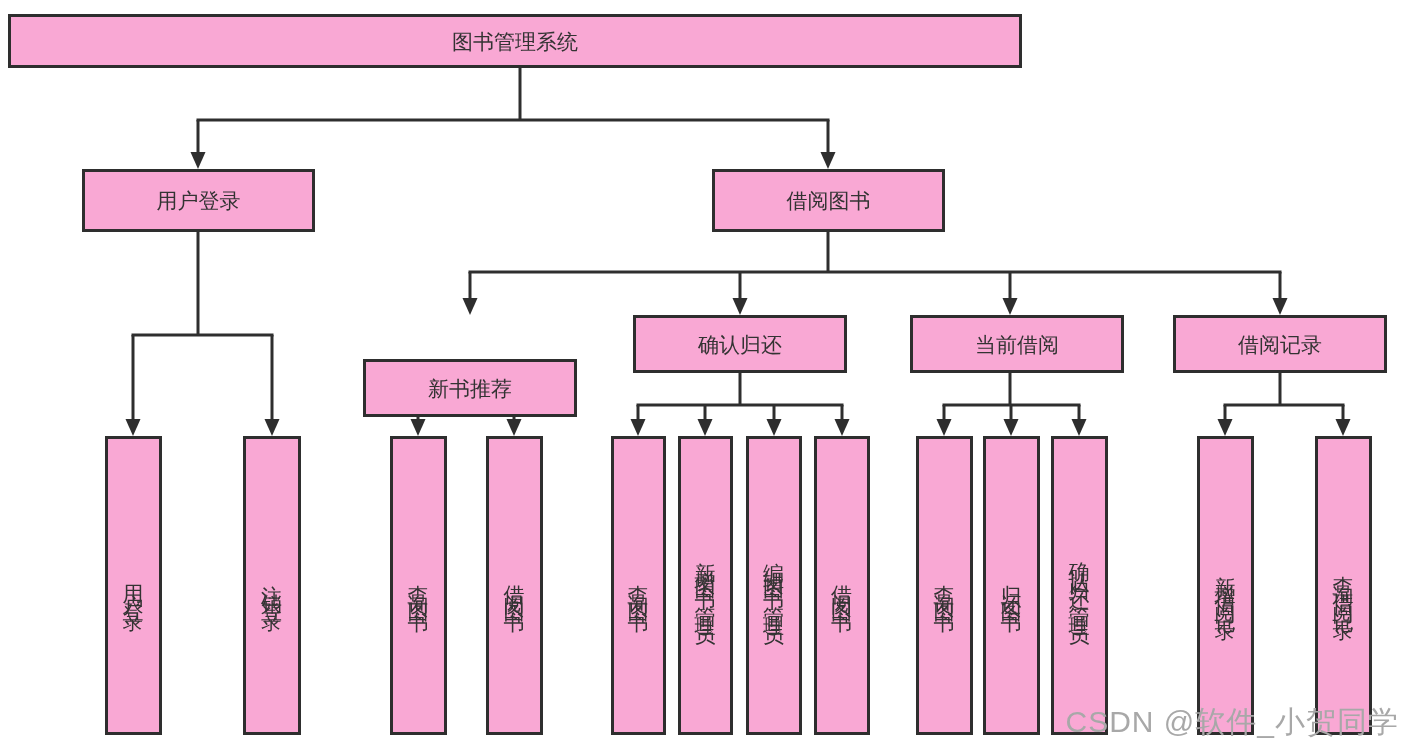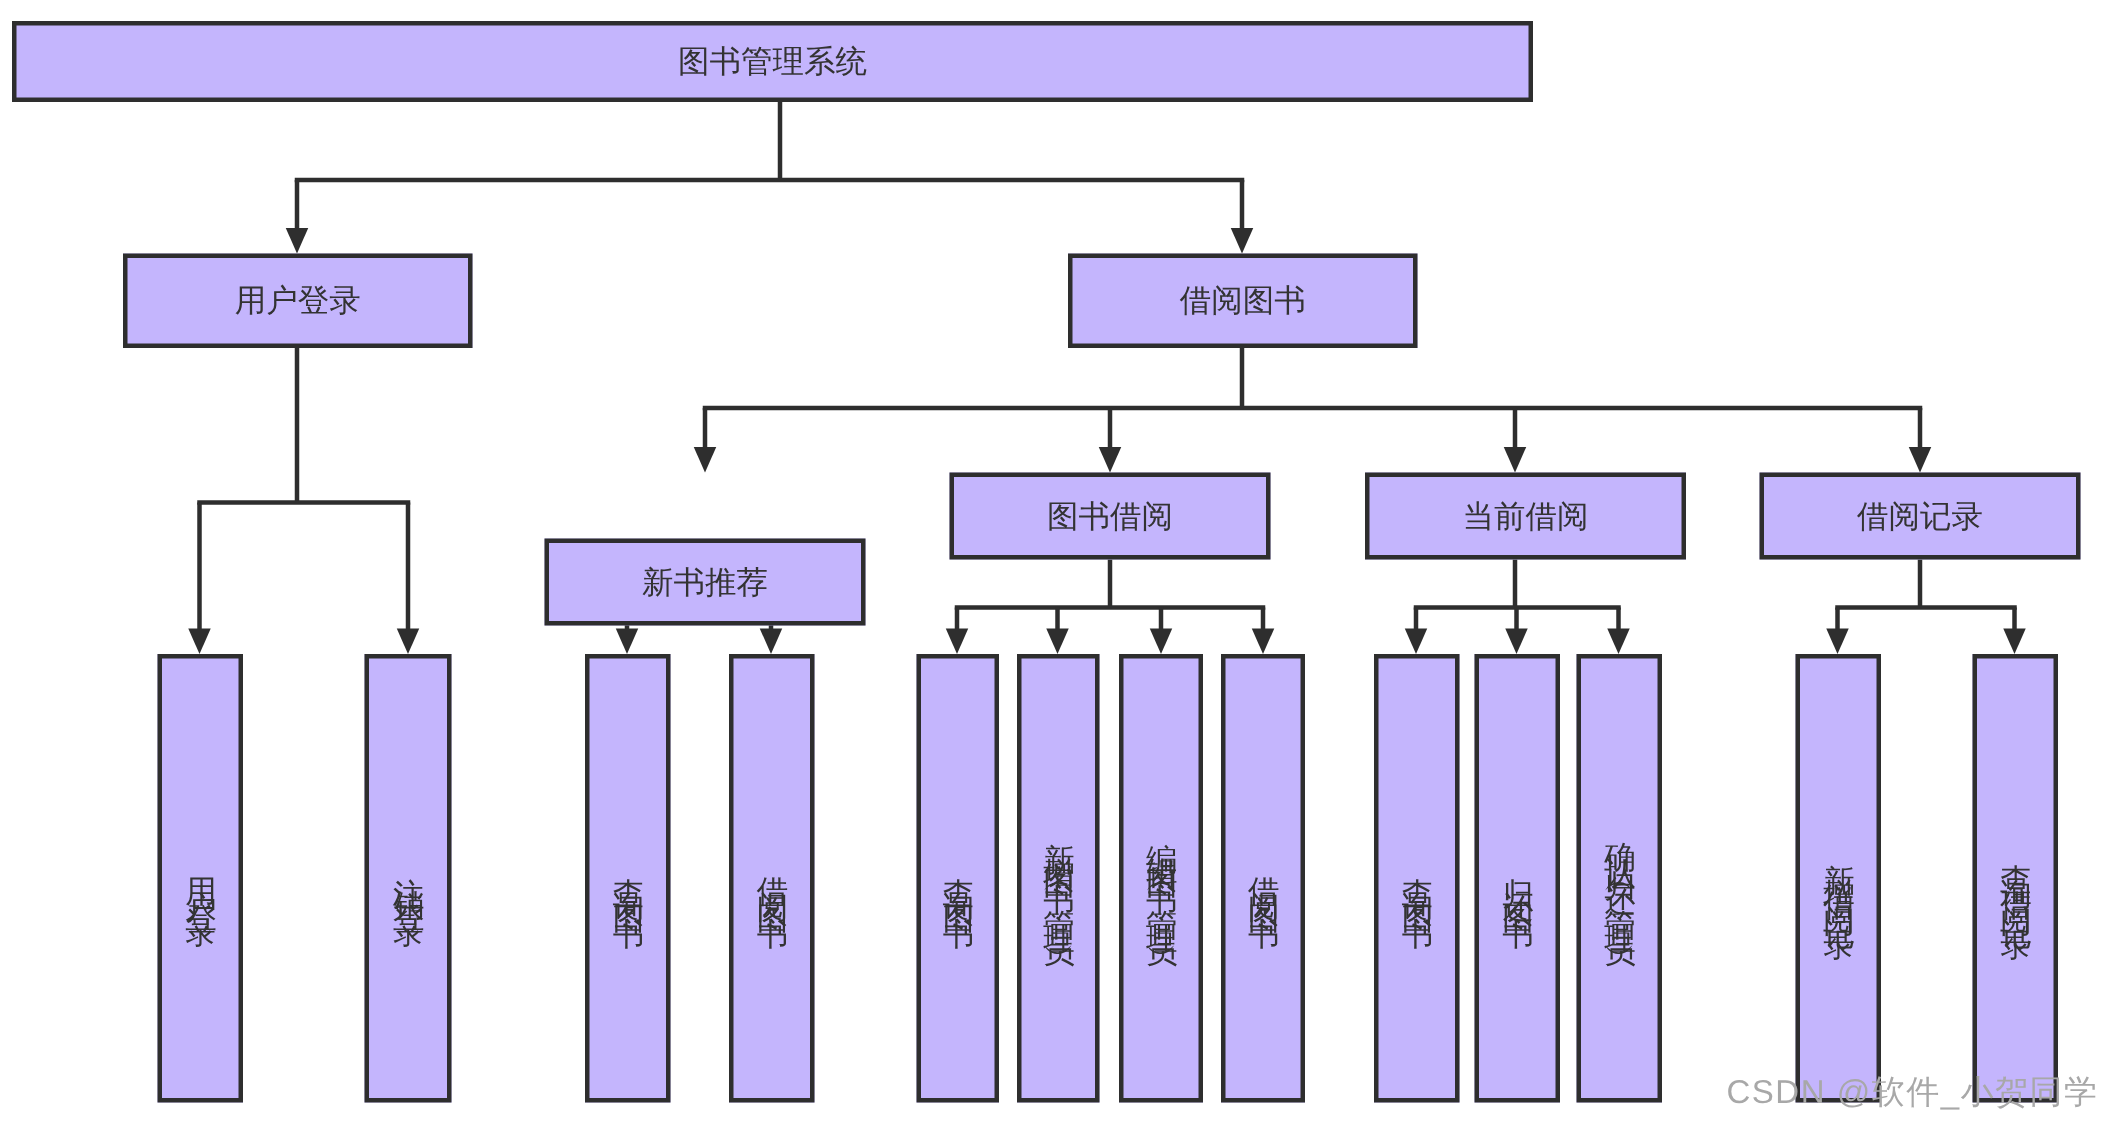--- a/index.html
+++ b/index.html
@@ -3,35 +3,35 @@
 <meta charset="utf-8">
 <style>
   html,body { margin:0; padding:0; background:#ffffff; }
   .stage {
     position:relative; width:1405px; height:747px; background:#ffffff;
     font-family:"Liberation Sans", sans-serif; overflow:hidden;
   }
   .wires { position:absolute; left:0; top:0; width:1405px; height:747px; pointer-events:none; }
   .box {
     position:absolute; box-sizing:border-box;
-    border:3px solid #2e2e2e; background:#c4b5fd;
+    border:3px solid #2e2e2e; background:#f9a8d4;
     display:flex; align-items:center; justify-content:center;
     color:#333333; font-size:21px; line-height:1; white-space:nowrap;
   }
   .root  { left:8px;   top:14px;  width:1014px; height:54px; }
   .lv2   { top:169px;  height:63px; width:233px; }
   .lv3   { top:315px;  height:58px; width:214px; }
   .leaf  { top:436px;  height:299px; }
   .leaf .v {
     writing-mode:vertical-rl; -webkit-writing-mode:vertical-rl;
     letter-spacing:9px; font-size:21px; color:#333333;
   }
   .watermark {
     position:absolute; right:6px; bottom:4px;
-    color:#a8a8a8; font-size:22px; letter-spacing:1px;
+    color:#a8a8a8; font-size:30px; letter-spacing:1px;
     z-index:5;
   }
 </style>
 </head>
 <body>
 
 <div class="stage">
 
   <svg class="wires" viewBox="0 0 1405 747" xmlns="http://www.w3.org/2000/svg">
     <g stroke="#2e2e2e" stroke-width="3" fill="none">
@@ -98,21 +98,21 @@
       <polygon points="1335.5,419 1350.5,419 1343,436"></polygon>
     </g>
   </svg>
 
   <div class="box root">图书管理系统</div>
 
   <div class="box lv2" style="left:82px;">用户登录</div>
   <div class="box lv2" style="left:712px;">借阅图书</div>
 
   <div class="box lv3" style="left:363px;margin-top:44px;">新书推荐</div>
-  <div class="box lv3" style="left:633px;">图书借阅</div>
+  <div class="box lv3" style="left:633px;">确认归还</div>
   <div class="box lv3" style="left:910px;">当前借阅</div>
   <div class="box lv3" style="left:1173px;">借阅记录</div>
 
   <div class="box leaf" style="left:105px;width:57px;">
     <span class="v">用户登录</span>
   </div>
   <div class="box leaf" style="left:243px;width:58px;">
     <span class="v">注销登录</span>
   </div>
 

